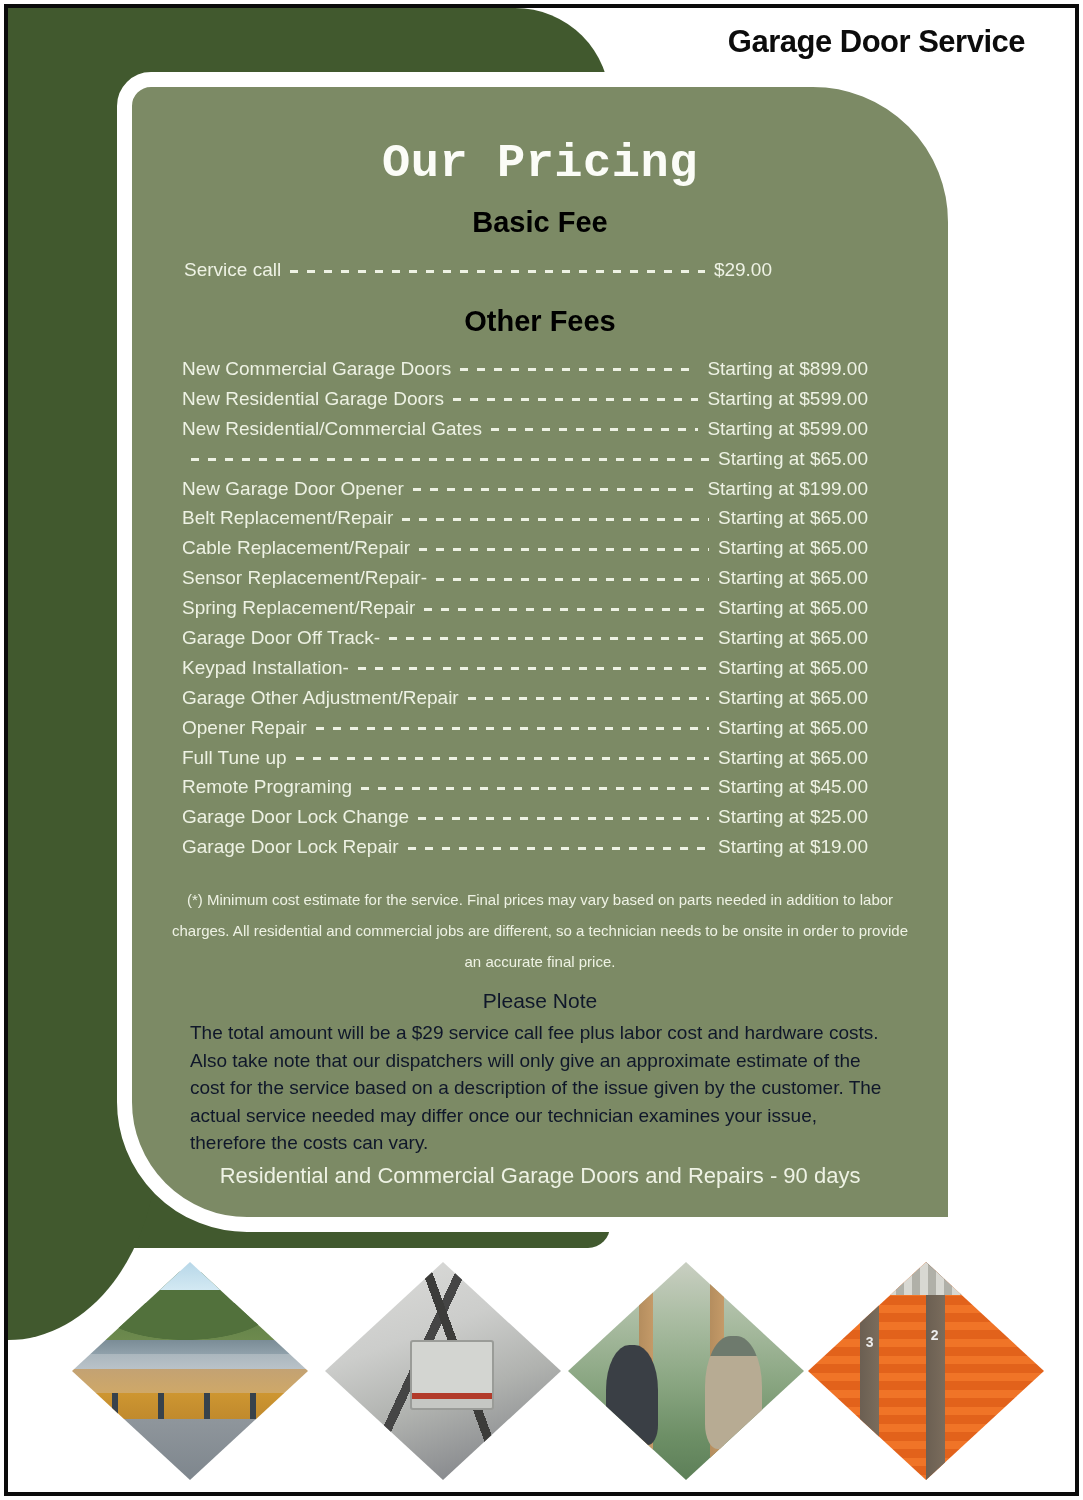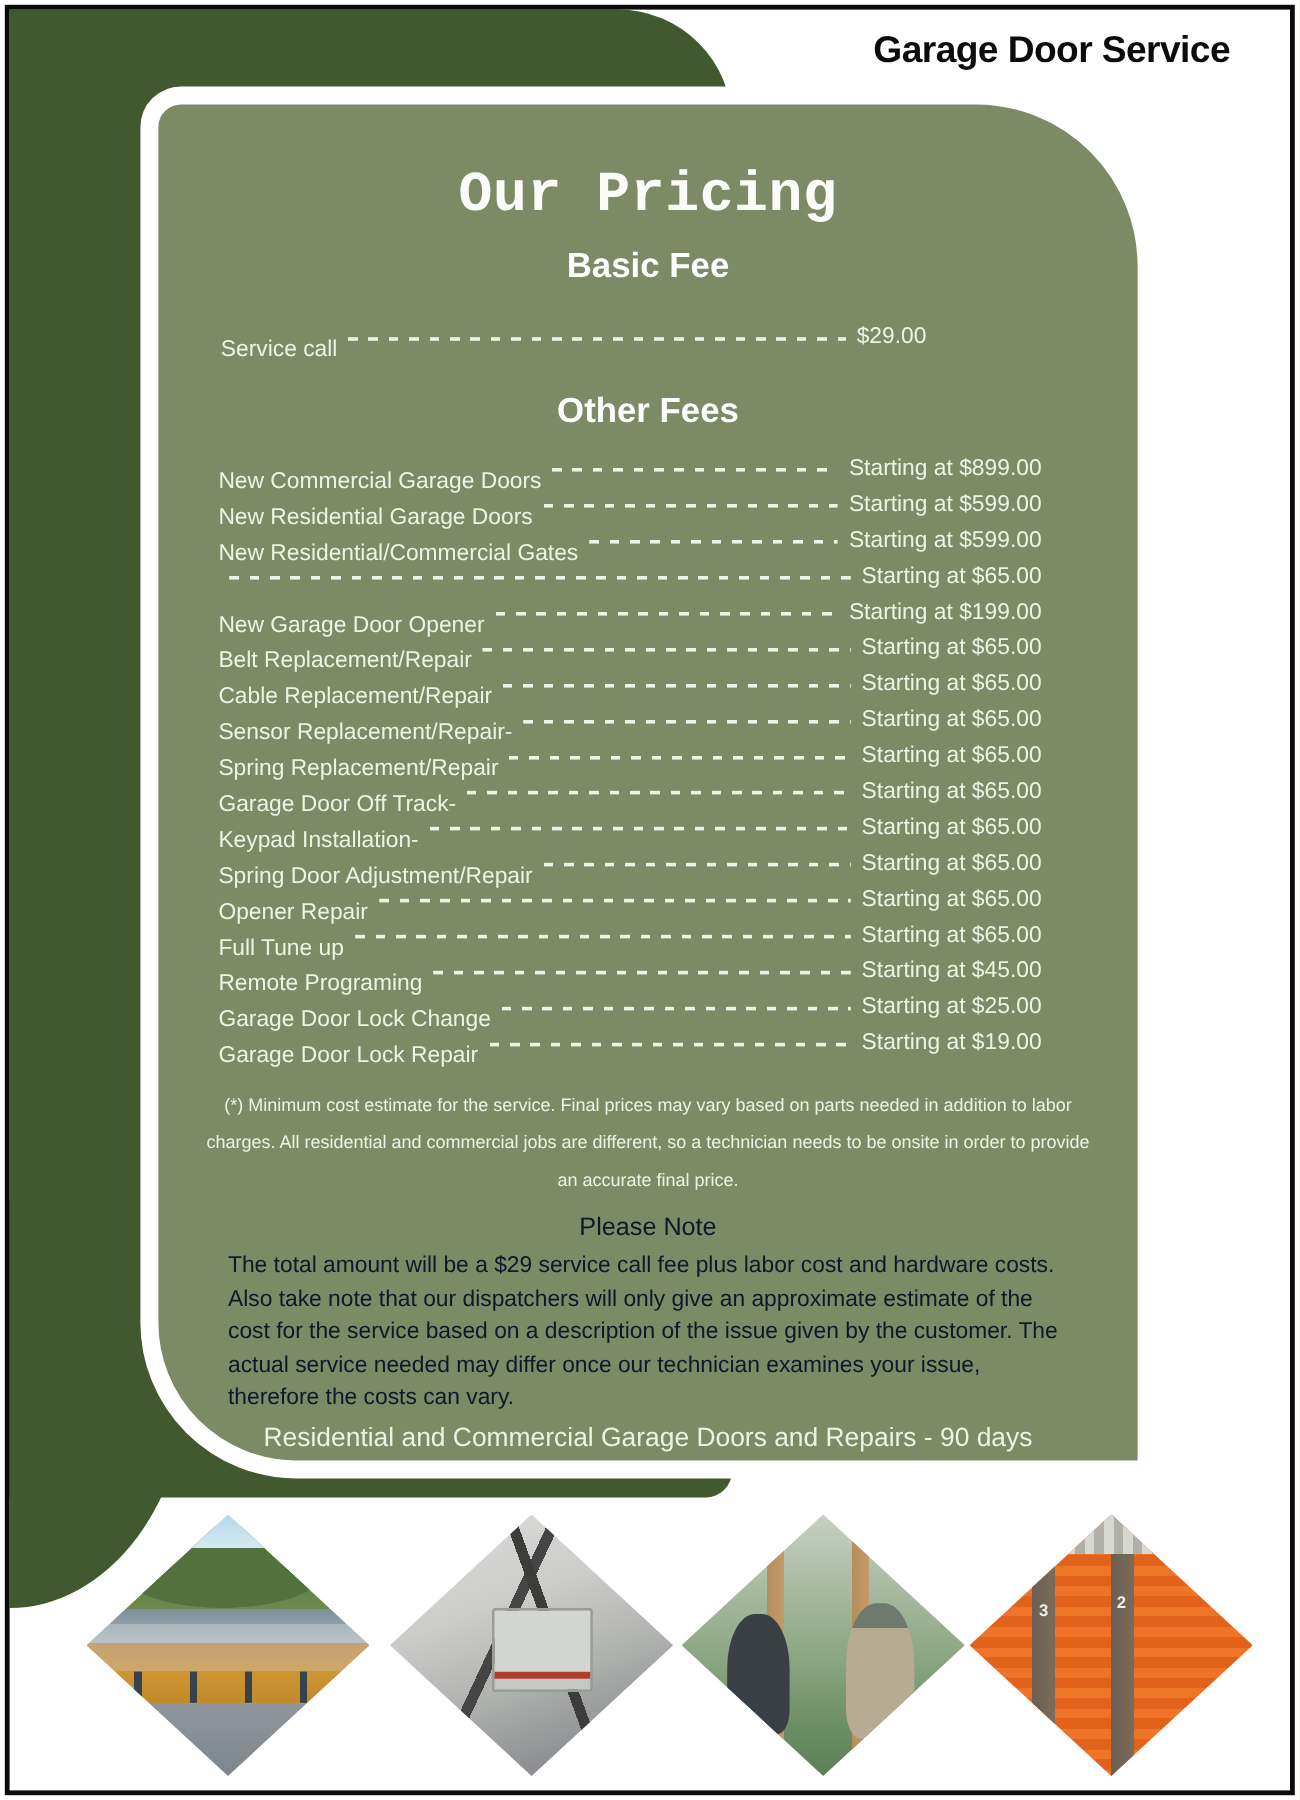--- a/index.html
+++ b/index.html
@@ -30,31 +30,31 @@
     background:#7c8a65;border:15px solid #ffffff;box-sizing:border-box;
     border-radius:34px 150px 0 130px;
     color:#f2f5ec;
   }
   .panel-inner{position:absolute;inset:0;padding:0 0;}
   .h-our-pricing{
     margin:50px 0 0 0;text-align:center;font-size:47px;font-weight:800;
     letter-spacing:0.5px;color:#fbfcf7;font-family:Liberation Mono, monospace;
   }
   .h-sub{
-    margin:16px 0 0 0;text-align:center;font-size:29px;font-weight:800;color:#ffffff;
+    margin:16px 0 0 0;text-align:center;font-size:29px;font-weight:800;color:#000000;
   }
   .basic-row{
     display:flex;align-items:center;margin:20px 176px 0 52px;font-size:19px;color:#eef2e4;
   }
   .h-other{margin:24px 0 0 0;}
   .fee-list{margin:16px 80px 0 50px;}
   .fee-row{
     display:flex;align-items:center;height:29.9px;font-size:19px;color:#eef2e4;
   }
-  .fee-label{white-space:nowrap;margin-top:22px;}
+  .fee-label{white-space:nowrap;}
   .fee-price{white-space:nowrap;}
   .leader{
     flex:1;height:3px;margin:2px 9px 0 9px;
     background:repeating-linear-gradient(90deg,#eef2e4 0 8px,rgba(0,0,0,0) 8px 17px);
   }
   .disclaimer{
     margin:22px auto 0 auto;width:740px;text-align:center;
     font-size:15px;line-height:31px;color:#eef2e4;
   }
   .note-head{
@@ -204,21 +204,21 @@
             <span class="fee-label">Garage Door Off Track-</span>
             <span class="leader"></span>
             <span class="fee-price">Starting at $65.00</span>
           </div>
         <div class="fee-row">
             <span class="fee-label">Keypad Installation-</span>
             <span class="leader"></span>
             <span class="fee-price">Starting at $65.00</span>
           </div>
         <div class="fee-row">
-            <span class="fee-label">Spring Door Adjustment/Repair</span>
+            <span class="fee-label">Garage Other Adjustment/Repair</span>
             <span class="leader"></span>
             <span class="fee-price">Starting at $65.00</span>
           </div>
         <div class="fee-row">
             <span class="fee-label">Opener Repair</span>
             <span class="leader"></span>
             <span class="fee-price">Starting at $65.00</span>
           </div>
         <div class="fee-row">
             <span class="fee-label">Full Tune up</span>

